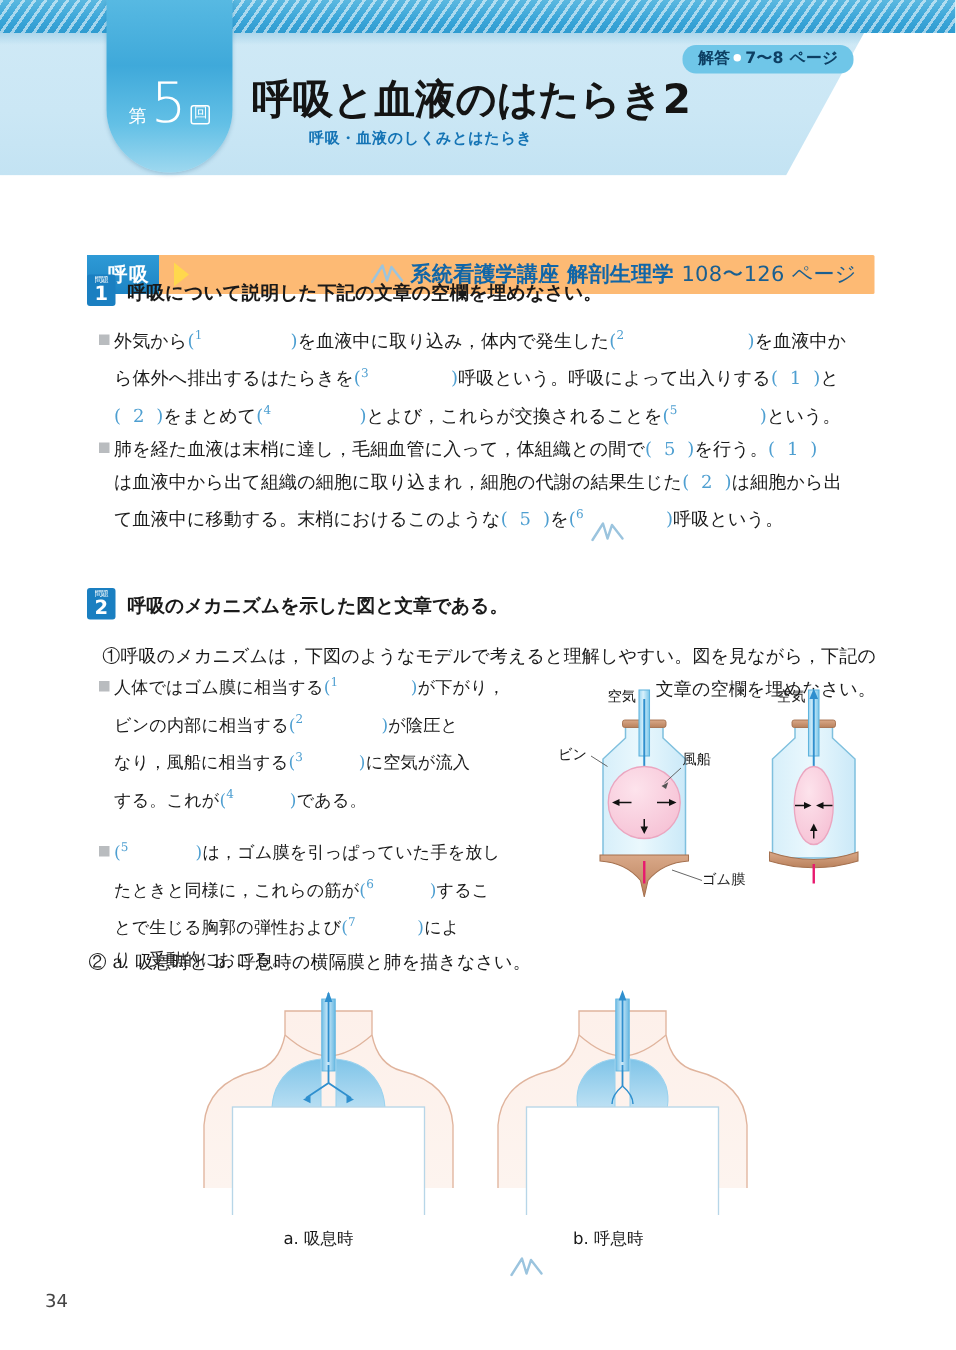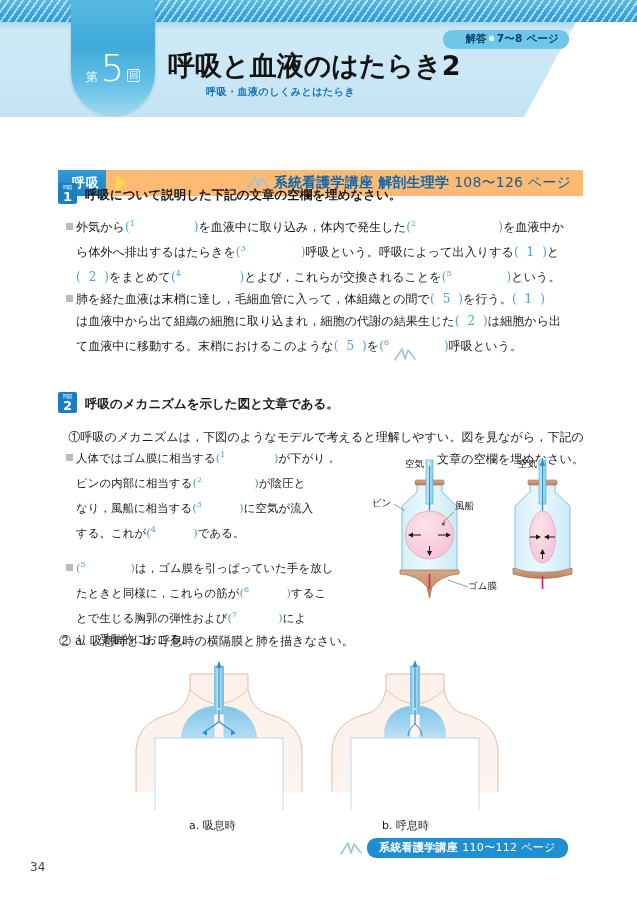--- a/index.html
+++ b/index.html
@@ -103,21 +103,21 @@
 
   
   .answer-pill {
     position: absolute;
     right: 68px; top: 30px;
     background: #6fc6e8;
     color: #0d3f63;
     font-size: 10.5px;
     font-weight: bold;
     border-radius: 9px;
-    padding: 2px 10px 3px 22px;
+    padding: 2px 10px 3px 10px;
     white-space: nowrap;
     letter-spacing: 0.2px;
   }
   .answer-pill .dot {
     display: inline-block;
     width: 5px; height: 5px;
     border-radius: 50%;
     background: #ffffff;
     margin: 0 3px 1px 2px;
     vertical-align: middle;
@@ -504,16 +504,15 @@
 
 <div class="caption" style="left:189px; top:818px;">a. 吸息時</div>
 <div class="caption" style="left:382px; top:818px;">b. 呼息時</div>
 
 <div class="ref-pill-wrap" style="left:340px; top:838px;">
   <span class="wave-icon">
     <svg width="22" height="13" viewBox="0 0 22 13">
         <path d="M1 12 L8 1 L11 11 L14 2 L21 11" fill="none" stroke="#9bc4de" stroke-width="1.6" stroke-linecap="round" stroke-linejoin="round"></path>
       </svg>
   </span>
-  <span class="ref-pill"><span>系統看護学講座</span> <span class="pgnum">110〜112 ページ</span></span>
 </div>
 
 <div class="page-num">34</div>
 
 </body></html>

